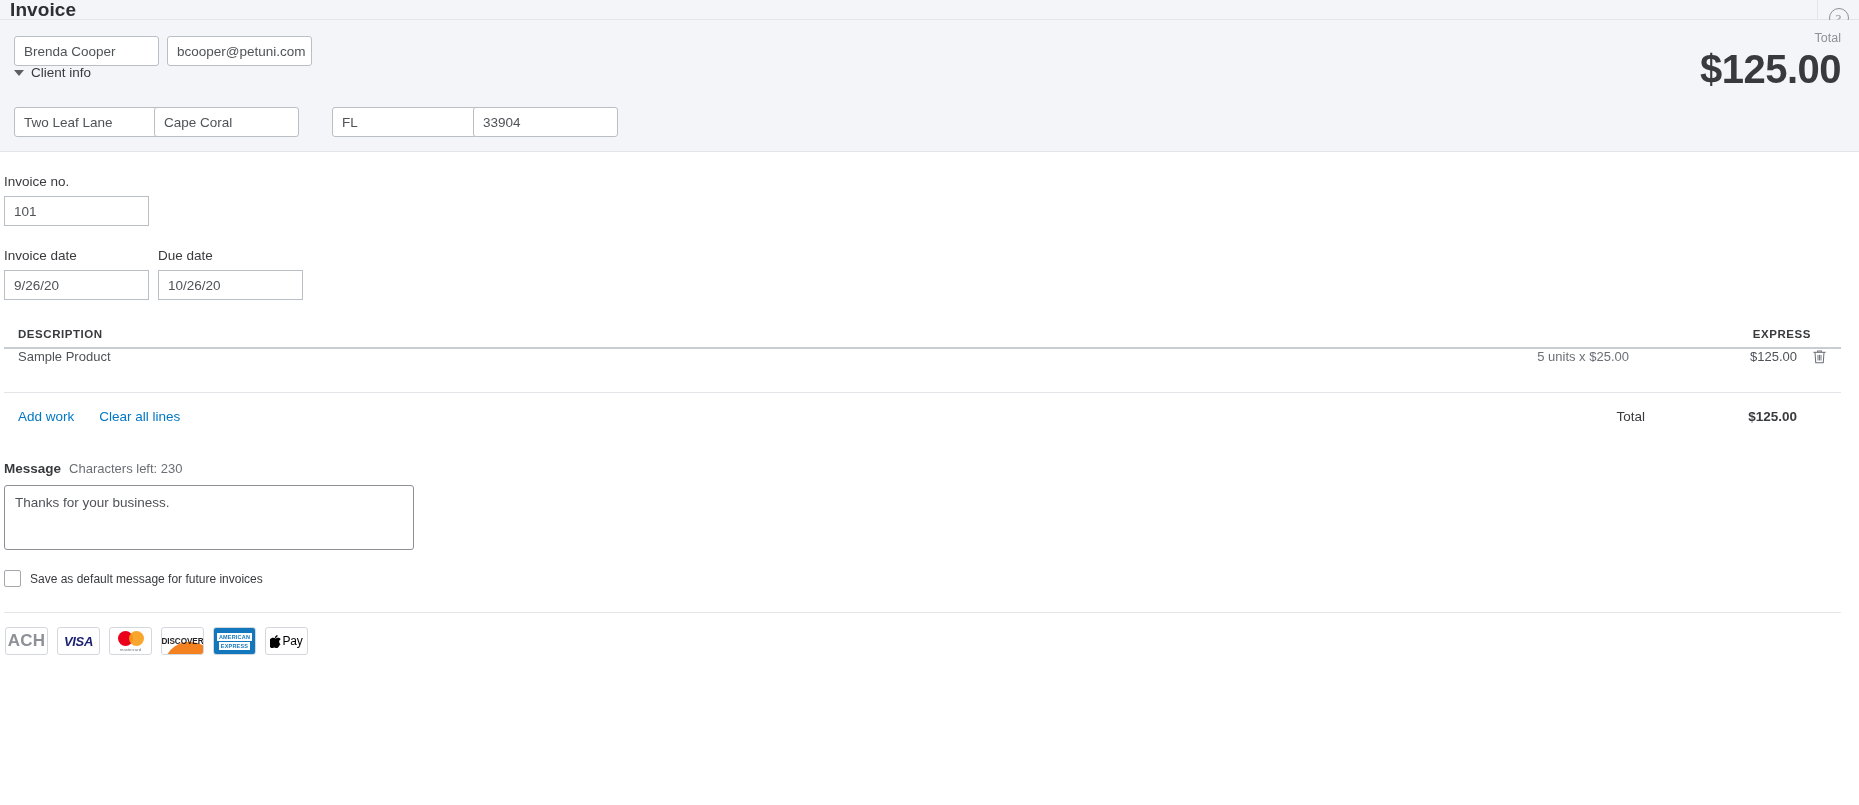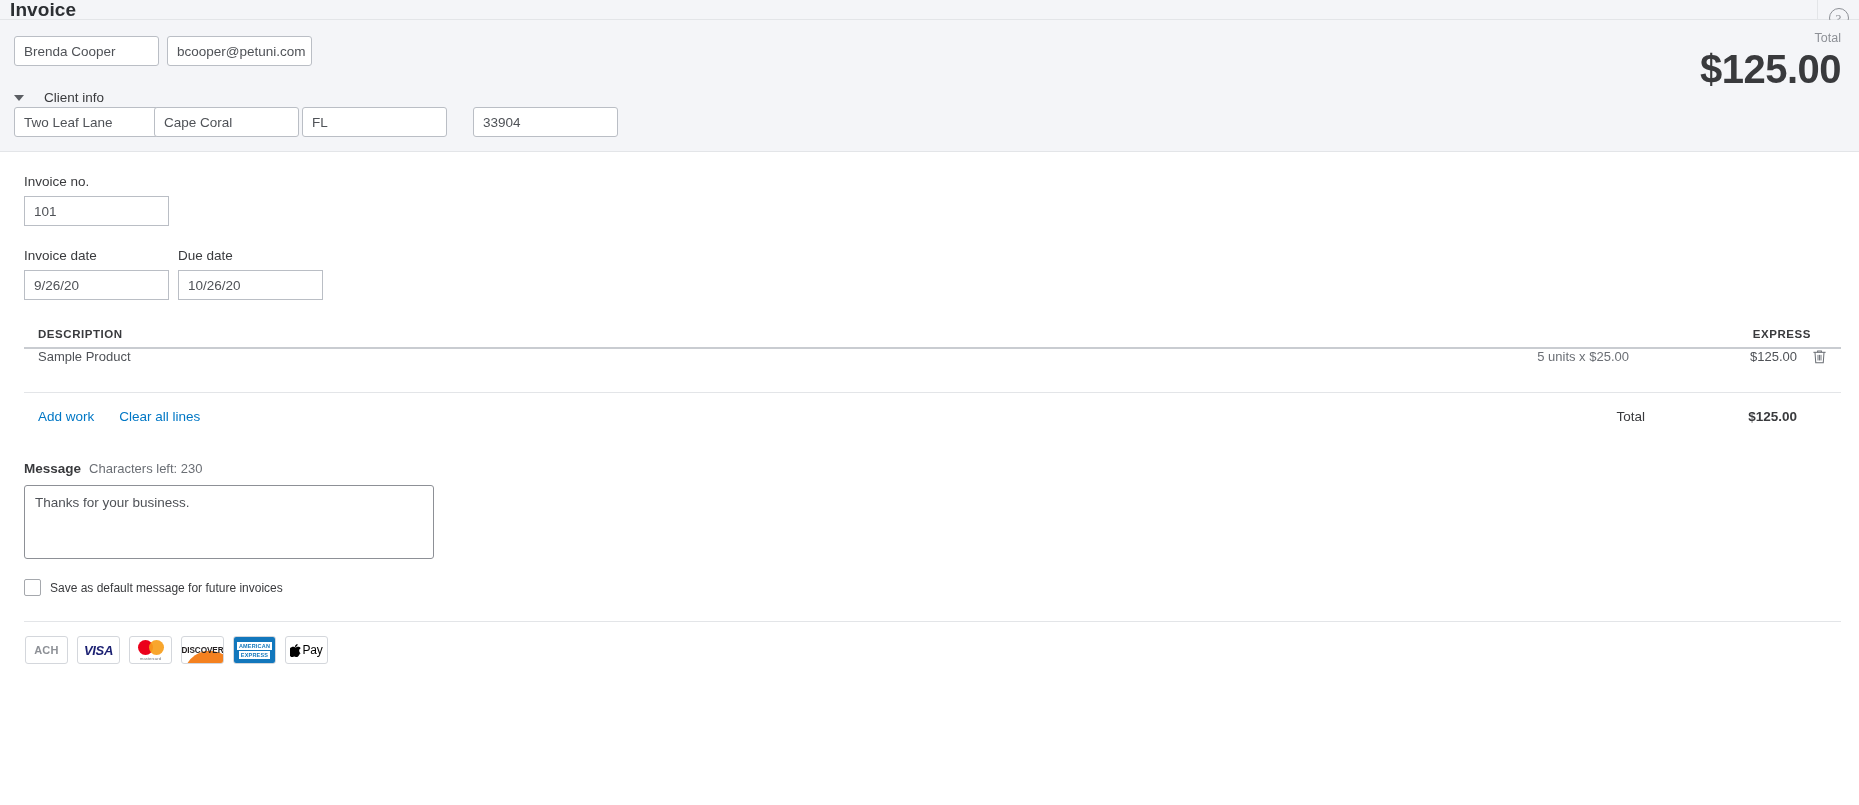--- a/index.html
+++ b/index.html
@@ -55,46 +55,46 @@
     color: #4f5257;
     padding: 0 9px;
     display: flex; align-items: center;
     font-family: "Liberation Sans", sans-serif;
     position: absolute;
   }
   .f-name  { left: 14px;  top: 16px;  width: 145px; }
   .f-email { left: 167px; top: 16px;  width: 145px; }
   .f-addr  { left: 14px;  top: 87px;  width: 145px; }
   .f-city  { left: 154px; top: 87px;  width: 145px; }
-  .f-state { left: 302px; top: 87px;  width: 145px; }
+  .f-state { left: 332px; top: 87px;  width: 145px; }
   .f-zip   { left: 473px; top: 87px;  width: 145px; }
 
   .client-toggle {
-    position: absolute; left: 14px; top: 70px;
-    display: flex; align-items: center; gap: 20px;
+    position: absolute; left: 14px; top: 45px;
+    display: flex; align-items: center; gap: 7px;
     font-size: 13.5px; color: #393a3d; cursor: pointer;
   }
   .caret-down {
     width: 0; height: 0;
     border-left: 5px solid transparent;
     border-right: 5px solid transparent;
     border-top: 6px solid #5b5e63;
   }
 
   .total-block {
     position: absolute; right: 18px; top: 10px; text-align: right;
   }
   .total-label { font-size: 12.5px; color: #8d9096; line-height: 16px; }
   .total-amount {
     font-size: 40px; font-weight: bold; color: #393a3d;
     letter-spacing: -.5px; line-height: 46px;
   }
 
   
-  .body { padding: 22px 18px 0 24px; position: relative; }
+  .body { padding: 22px 18px 0 4px; position: relative; }
 
   .field-label {
     font-size: 13.5px; color: #393a3d; margin-bottom: 7px;
   }
   .sm-input {
     height: 30px; border: 1px solid #babec5; border-radius: 0;
     background:#fff; font-size: 13.5px; color:#4f5257; padding: 0 9px;
     display:flex; align-items:center; width: 145px;
   }
   .row-dates { display: flex; gap: 9px; margin-top: 22px; }
@@ -136,40 +136,40 @@
     width: 130px; text-align: right; font-size: 13.5px; font-weight: bold; color: #393a3d;
     padding-right: 0;
   }
   .foot-spacer { width: 44px; }
 
   
   .msg-head { display: flex; align-items: baseline; gap: 8px; margin-top: 22px; padding-left: 0; }
   .msg-label { font-size: 13.5px; font-weight: bold; color: #393a3d; }
   .msg-count { font-size: 13px; color: #6b6f75; }
   .textarea {
-    margin-top: 9px; width: 410px; height: 74px;
+    margin-top: 9px; width: 410px; height: 65px;
     border: 1px solid #8d9096; border-radius: 3px; background:#fff;
     font-size: 13.5px; color: #4f5257; padding: 9px 10px;
   }
   .chk-row { display: flex; align-items: center; gap: 9px; margin-top: 20px; }
   .chk {
     width: 17px; height: 17px; border: 1px solid #a5a8ad; border-radius: 2px;
     background: #fff; cursor: pointer;
   }
   .chk-label { font-size: 12px; color: #393a3d; }
 
   
   .pay-divider { margin-top: 25px; border-top: 1px solid #e3e5e8; }
   .pay-row { display: flex; gap: 9px; padding: 14px 0 0 1px; }
   .badge {
     width: 43px; height: 28px; border: 1px solid #d4d7dc; border-radius: 3px;
     background: #fff; display: flex; align-items: center; justify-content: center;
     overflow: hidden; position: relative;
   }
-  .badge-ach { font-size: 11px; font-weight: bold; color: #8d9096; letter-spacing: .3px; }
+  .badge-ach { font-size: 17px; font-weight: bold; color: #8d9096; letter-spacing: .3px; }
   .badge-visa { font-size: 13px; font-weight: bold; color: #1a1f71; font-style: italic; letter-spacing: -.3px; }
   .mc-wrap { display:flex; flex-direction:column; align-items:center; gap:1px; }
   .mc-circles { position: relative; width: 26px; height: 15px; }
   .mc-c { position:absolute; top:0; width:15px; height:15px; border-radius:50%; }
   .mc-left  { left: 0; background:#eb001b; }
   .mc-right { left: 11px; background:#f79e1b; opacity:.92; }
   .mc-text { font-size: 4px; color:#6b6f75; letter-spacing:.1px; }
   .badge-discover { position: relative; width: 100%; height: 100%; display:flex; align-items:center; justify-content:center; }
   .disc-txt { font-size: 8.2px; font-weight: bold; color: #231f20; letter-spacing: -.1px; z-index:2; }
   .disc-arc {

